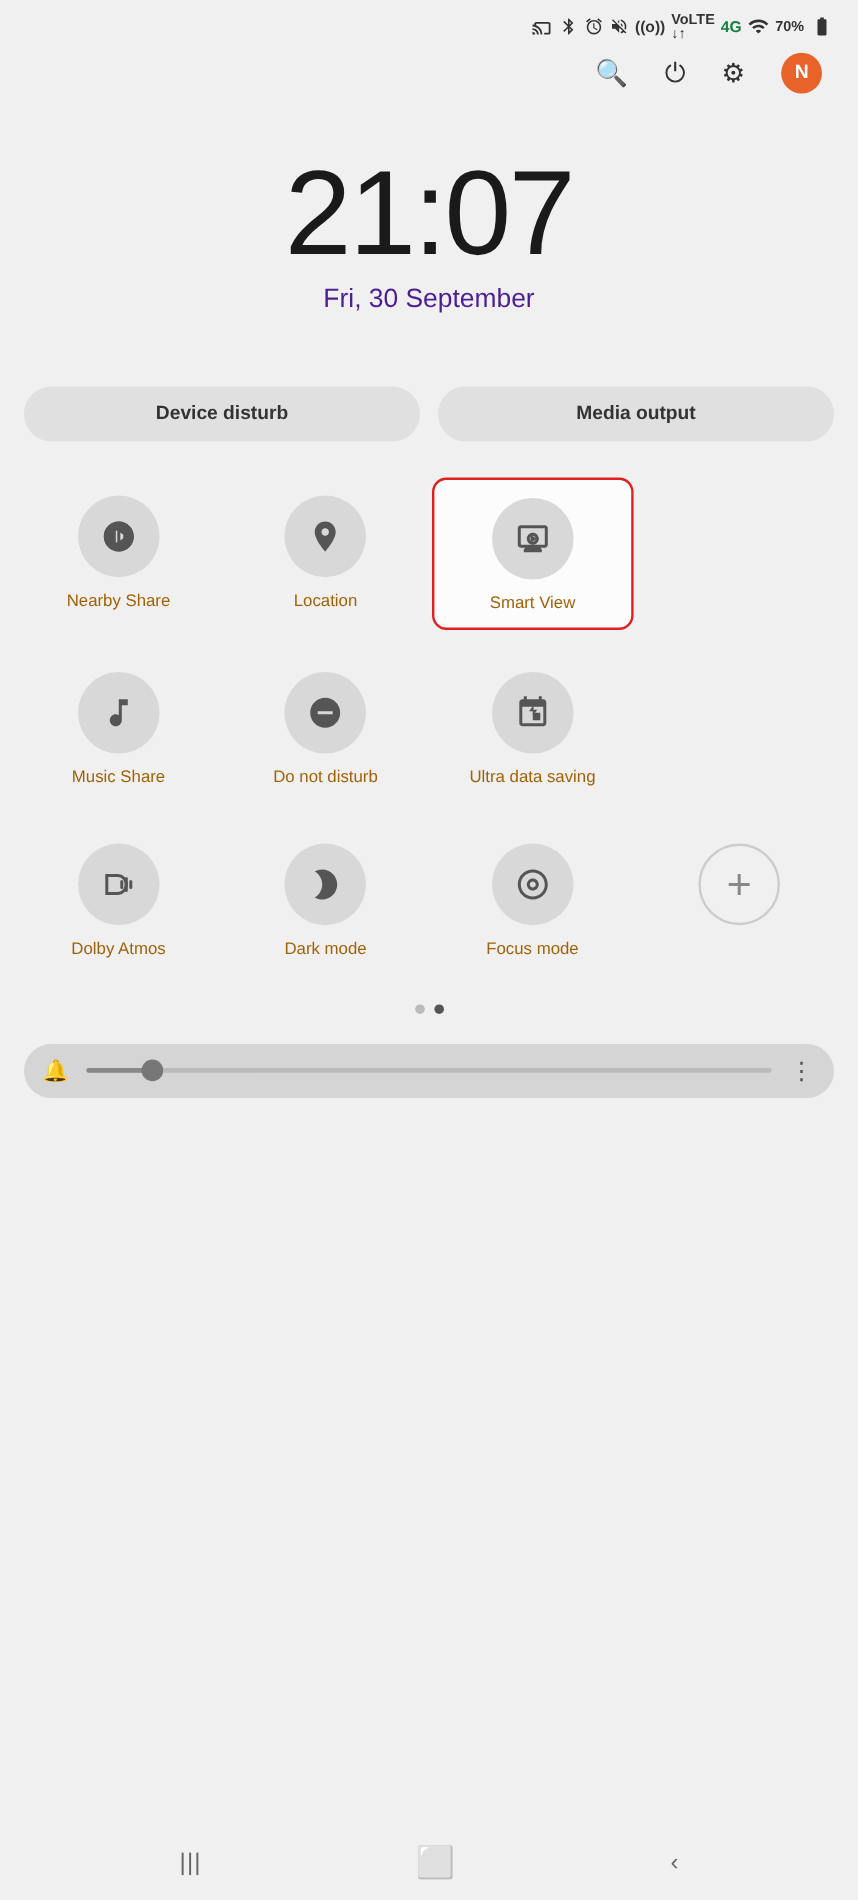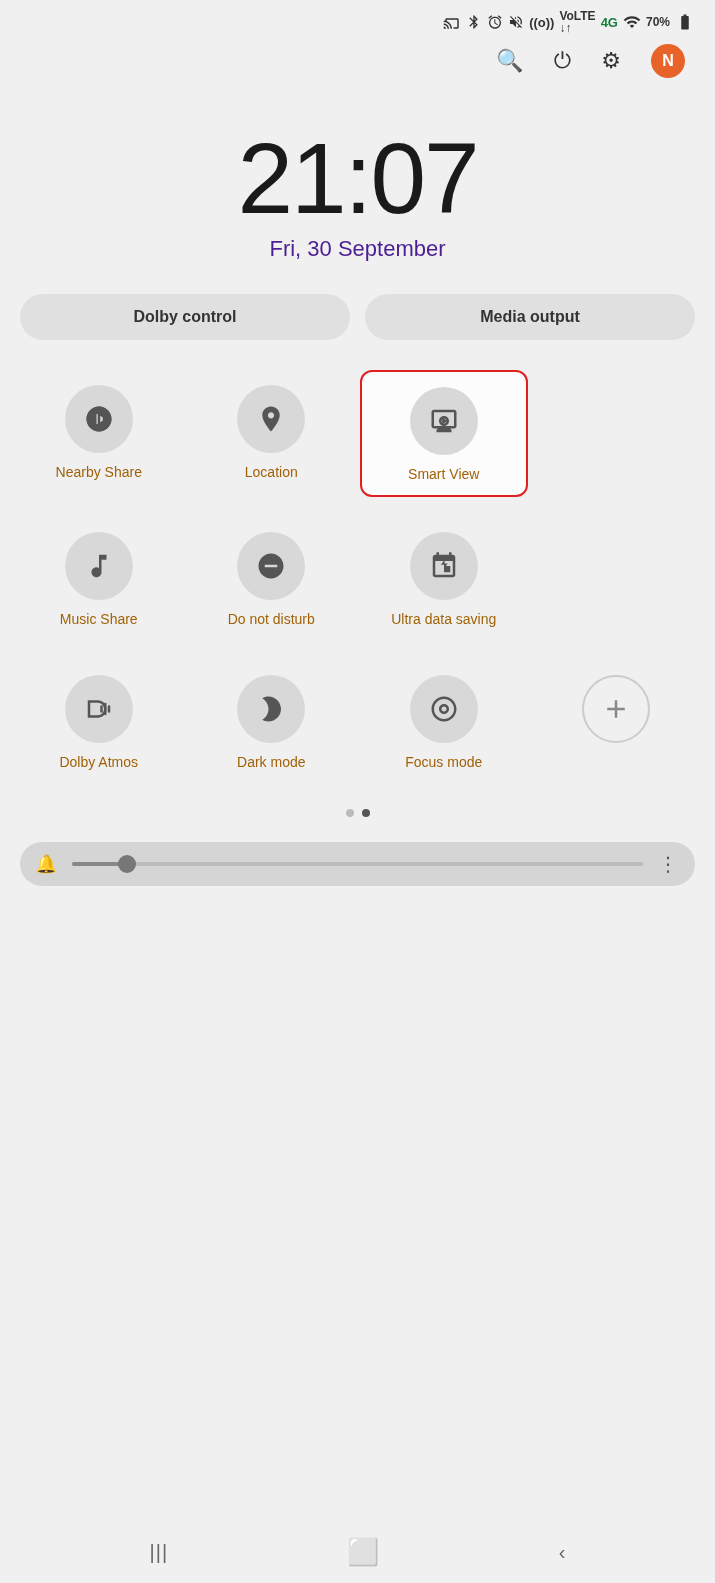--- a/index.html
+++ b/index.html
@@ -56,21 +56,21 @@
       justify-content: center;
       color: white;
       font-weight: bold;
       font-size: 16px;
       cursor: pointer;
     }
 
     
     .clock-section {
       text-align: center;
-      padding: 40px 20px 32px;
+      padding: 40px 20px 60px;
     }
     .clock-time {
       font-size: 100px;
       font-weight: 300;
       color: #1a1a1a;
       letter-spacing: -2px;
       line-height: 1;
     }
     .clock-date {
       font-size: 22px;
@@ -274,21 +274,21 @@
     <span>N</span>
   </div>
 </div>
 
 <div class="clock-section">
   <div class="clock-time">21:07</div>
   <div class="clock-date">Fri, 30 September</div>
 </div>
 
 <div class="quick-buttons">
-  <button class="quick-btn">Dolby control</button>
+  <button class="quick-btn">Device disturb</button>
   <button class="quick-btn">Media output</button>
 </div>
 
 <div class="tiles-grid">
 
   <div class="tile">
     <div class="tile-icon-wrap">
       <svg viewBox="0 0 24 24" style="width:30px;height:30px;fill:#555">
         <path d="M12 2C6.48 2 2 6.48 2 12s4.48 10 10 10 10-4.48 10-10S17.52 2 12 2zm-1 14H9V8h2v8zm4 0h-2V8h2v8z"></path>
         <path d="M8 7.5c-1.1 0-2 .9-2 2v5c0 1.1.9 2 2 2h8c1.1 0 2-.9 2-2v-5c0-1.1-.9-2-2-2H8zm8 7H8v-5h8v5z" fill="none"></path>

